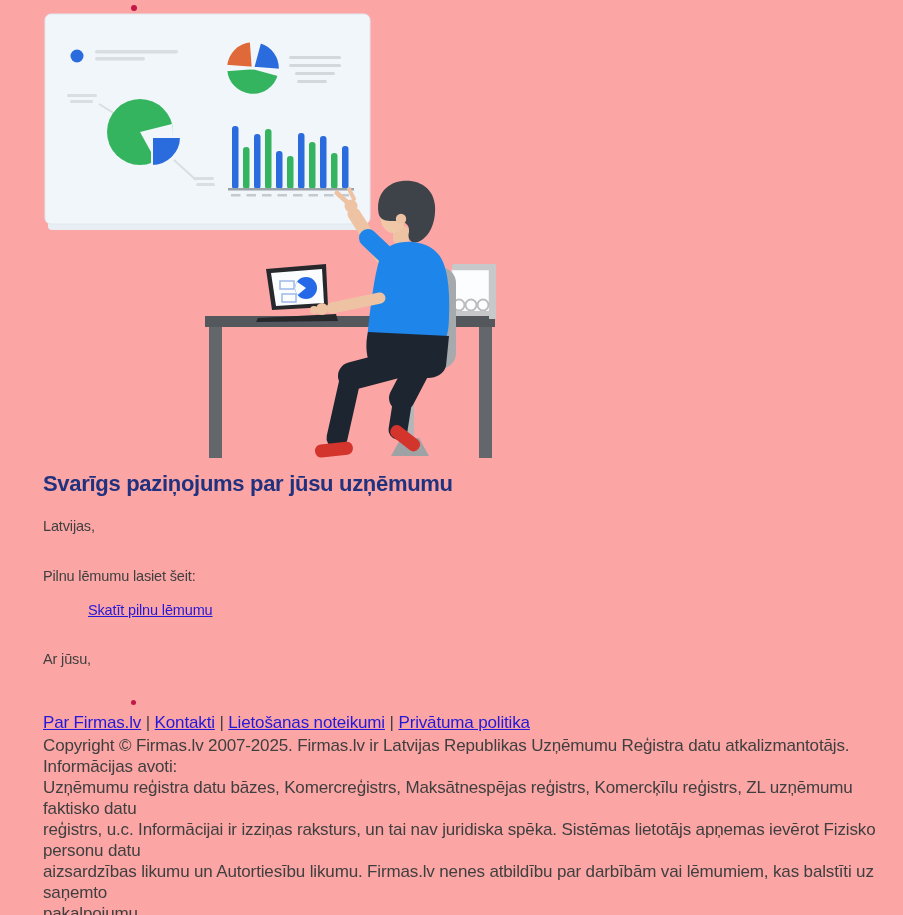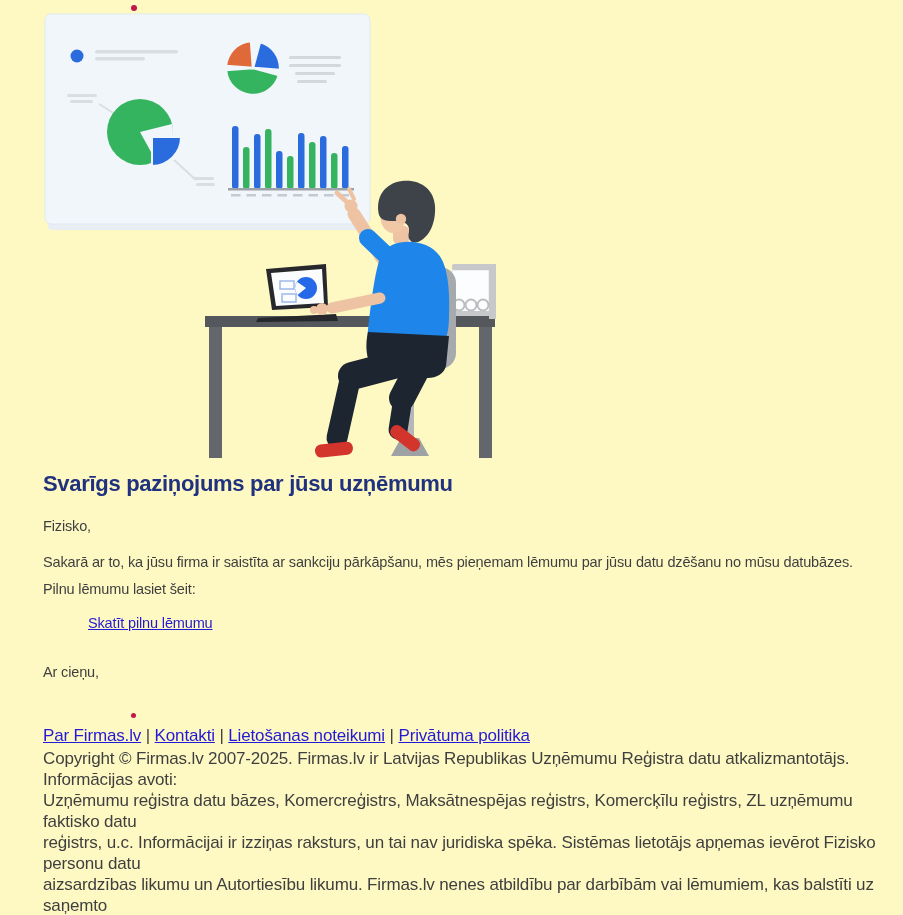--- a/index.html
+++ b/index.html
@@ -1,31 +1,31 @@
 <!DOCTYPE html>
 <html><head>
 <meta charset="utf-8">
 <style>
   * { box-sizing: border-box; }
   html,body { margin:0; padding:0; background:#fff; }
   body { font-family:"Liberation Sans", sans-serif; color:#3f3f3f; }
-  .page { position:relative; width:903px; height:915px; overflow:hidden; background:#fef9c3; }
+  .page { position:relative; width:903px; height:915px; overflow:hidden; background:#fca5a5; }
 
   .red-dot { display:block; width:6px; height:6px; border-radius:50%; background:#c21747; }
   #dot-top { position:absolute; left:131px; top:5px; }
 
   .hero { position:relative; width:903px; height:462px; }
   .hero svg { position:absolute; left:0; top:0; }
 
   .content { padding-left:43px; padding-right:18px; font-size:14.5px; letter-spacing:-0.15px; }
   .content h1 { margin:8px 0 0 0; font-size:22px; line-height:28px; letter-spacing:-0.3px; color:#20317e; font-weight:bold; }
   .content p { margin:0; line-height:19px; }
   #greeting   { margin-top:19px; }
   #paragraph  { margin-top:17px; white-space:nowrap; }
-  #cta        { margin-top:8px; }
+  #cta        { margin-top:31px; }
   #link-line  { margin-top:15px;margin-left:45px; }
   #signoff    { margin-top:30px; line-height:19.5px; }
   #signoff strong { display:block; color:#3a3a3a; }
 
   a { color:#2319d7; text-decoration:underline; }
 
   .footer { padding-left:43px; padding-right:18px; font-size:17px; letter-spacing:-0.15px; }
   #dot-footer { margin:30px 0 0 88px; width:5px; height:5px; }
   #footer-links { margin:8px 0 0 0; line-height:20px; }
   #footer-links .sep { color:#3f3f3f; }
@@ -175,28 +175,27 @@
         </g>
         <g transform="rotate(38 404 438)">
           <rect x="388" y="431" width="34" height="13" rx="6" fill="#d3342c"></rect>
         </g>
       </g>
     </svg>
   </div>
 
   <main class="content">
     <h1>Svarīgs paziņojums par jūsu uzņēmumu</h1>
-    <p id="greeting">Fizisko,</p>
-    <p id="paragraph">Sakarā ar to, ka jūsu firma ir saistīta ar sankciju pārkāpšanu, mēs pieņemam lēmumu par jūsu datu dzēšanu no mūsu datubāzes.</p>
+    <p id="greeting">Latvijas,</p>
     <p id="cta">Pilnu lēmumu lasiet šeit:</p>
     <p id="link-line">
       <a href="#">Skatīt pilnu lēmumu</a>
     </p>
     <p id="signoff">
-      <span>Ar cieņu,</span>
+      <span>Ar jūsu,</span>
     </p>
   </main>
 
   <footer class="footer">
     <span class="red-dot" id="dot-footer"></span>
 
     <p id="footer-links">
       <a href="#">Par Firmas.lv</a>
       <span class="sep">|</span>
       <a href="#">Kontakti</a>

